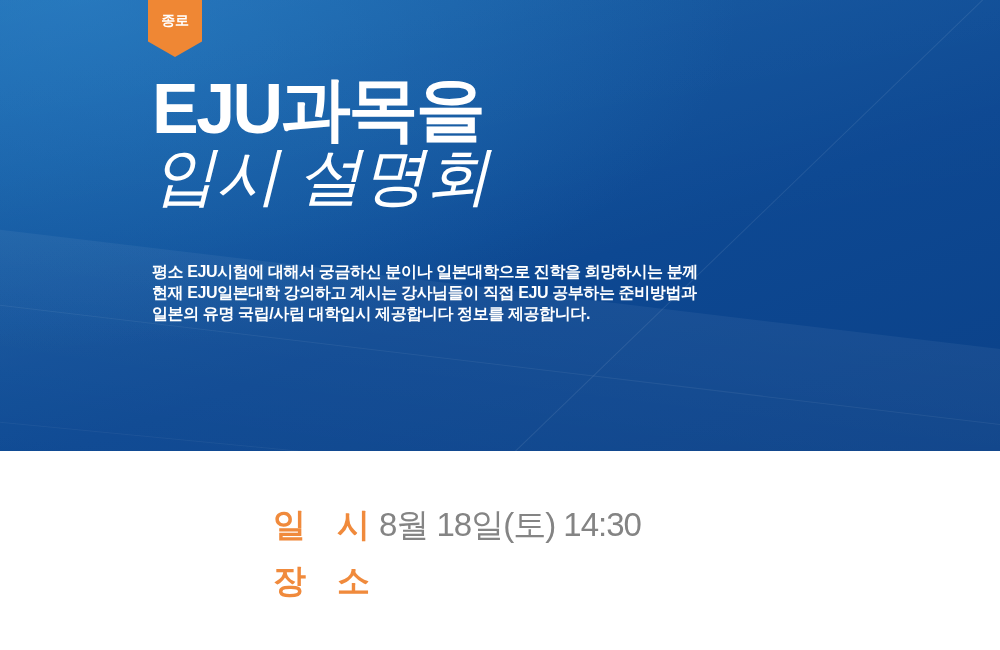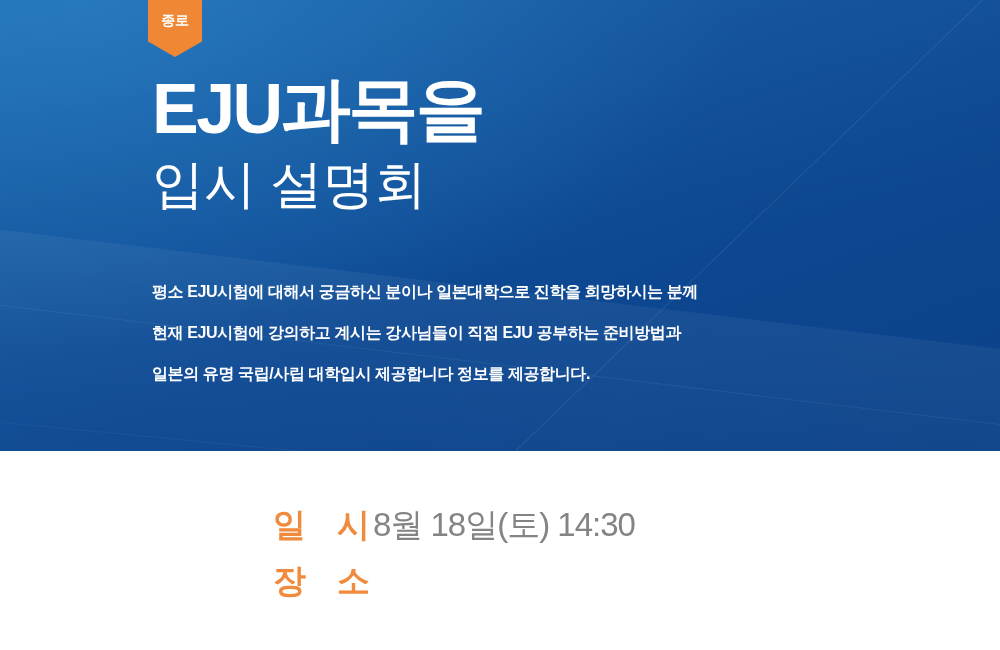--- a/index.html
+++ b/index.html
@@ -66,38 +66,37 @@
   .title-main {
     color:#ffffff;
     font-size:70px;
     font-weight:bold;
     line-height:1.0;
     letter-spacing:-2.5px;
     white-space:nowrap;
   }
   .title-sub {
     color:#ffffff;
-    font-size:52px;
+    font-size:64px;
     font-weight:normal;
     line-height:1.0;
     letter-spacing:0px;
-    margin-top:14px;
     white-space:nowrap;
+    font-style:italic;
   }
 
   
   .desc { position:absolute; left:152px; top:261px; width:700px; }
   .desc-line {
     color:#ffffff;
     font-size:16px;
     font-weight:bold;
     line-height:21px;
     letter-spacing:-0.4px;
     white-space:nowrap;
-    margin-top:20px;
   }
 
   
   .info {
     position:absolute;
     left:0; top:451px;
     width:1000px; height:199px;
     background:#ffffff;
   }
   .info-rows {
@@ -118,21 +117,21 @@
     display:flex;
     justify-content:space-between;
     flex:0 0 96px;
   }
   .info-label span { display:inline-block; }
   .info-value {
     color:#848484;
     font-size:33px;
     font-weight:normal;
     letter-spacing:-1px;
-    margin-left:4px;
+    margin-left:10px;
     white-space:nowrap;
   }
 </style>
 </head>
 <body>
 
 <div class="poster">
 
   <div class="hero">
     <div class="sheen1"></div>
@@ -145,21 +144,21 @@
       <div class="ribbon-label">종로</div>
     </div>
 
     <div class="headline">
       <div class="title-main">EJU과목을</div>
       <div class="title-sub">입시 설명회</div>
     </div>
 
     <div class="desc">
       <div class="desc-line">평소 EJU시험에 대해서 궁금하신 분이나 일본대학으로 진학을 희망하시는 분께</div>
-      <div class="desc-line">현재 EJU시험에 강의하고 계시는 강사님들이 직접 EJU 공부하는 준비방법과</div>
+      <div class="desc-line">현재 EJU일본대학 강의하고 계시는 강사님들이 직접 EJU 공부하는 준비방법과</div>
       <div class="desc-line">일본의 유명 국립/사립 대학입시 제공합니다 정보를 제공합니다.</div>
     </div>
   </div>
 
   <div class="info">
     <div class="info-rows">
 
       <div class="info-row">
         <div class="info-label">
           <span>일</span>

